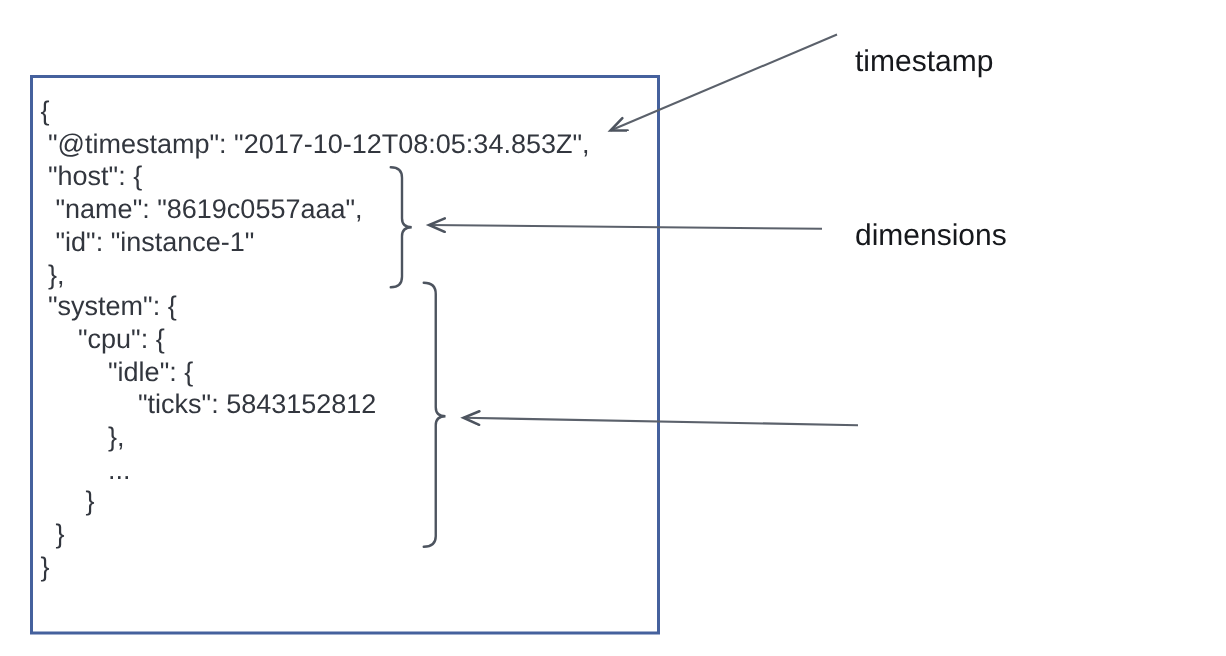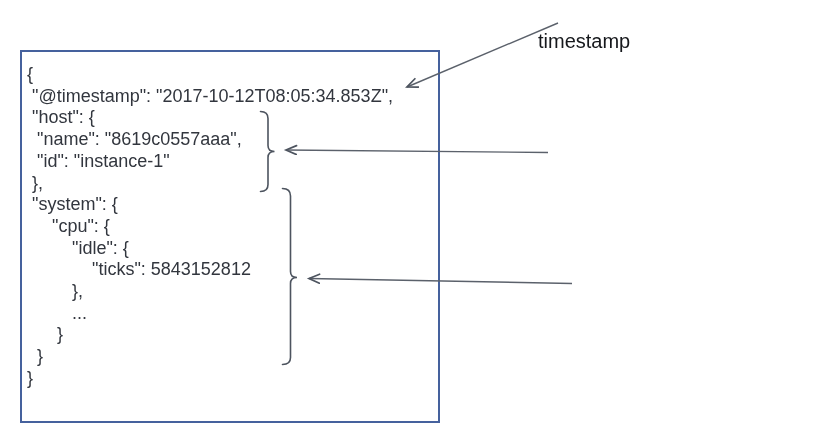--- a/index.html
+++ b/index.html
@@ -65,21 +65,21 @@
     stroke-linecap: round;
     stroke-linejoin: miter;
   }
   .label {
     position: absolute;
     font-size: 20px;
     line-height: 1;
     color: var(--label-text);
     white-space: nowrap;
   }
-  .label-timestamp { left: 538px; top: 31px; }
+  .label-timestamp { left: 570px; top: 31px; }
   .label-dimensions { left: 570px; top: 147px; }
   .label-metric { left: 587px; top: 276px; }
 </style>
 </head>
 <body>
 
 <div class="canvas">
 
   <div class="doc-box">
   </div>
@@ -113,15 +113,16 @@
 
     <line class="connector-line" marker-end="url(#arrowhead)" x1="558" y1="23" x2="407" y2="87"></line>
 
     <line class="connector-line" marker-end="url(#arrowhead)" x1="548" y1="152.5" x2="286" y2="150"></line>
 
     <line class="connector-line" marker-end="url(#arrowhead)" x1="572" y1="283.5" x2="309" y2="278.5"></line>
   </svg>
 
   <div class="label label-timestamp">timestamp</div>
 
+  <div class="label label-dimensions">dimensions</div>
 
 
 </div>
 
 </body></html>

